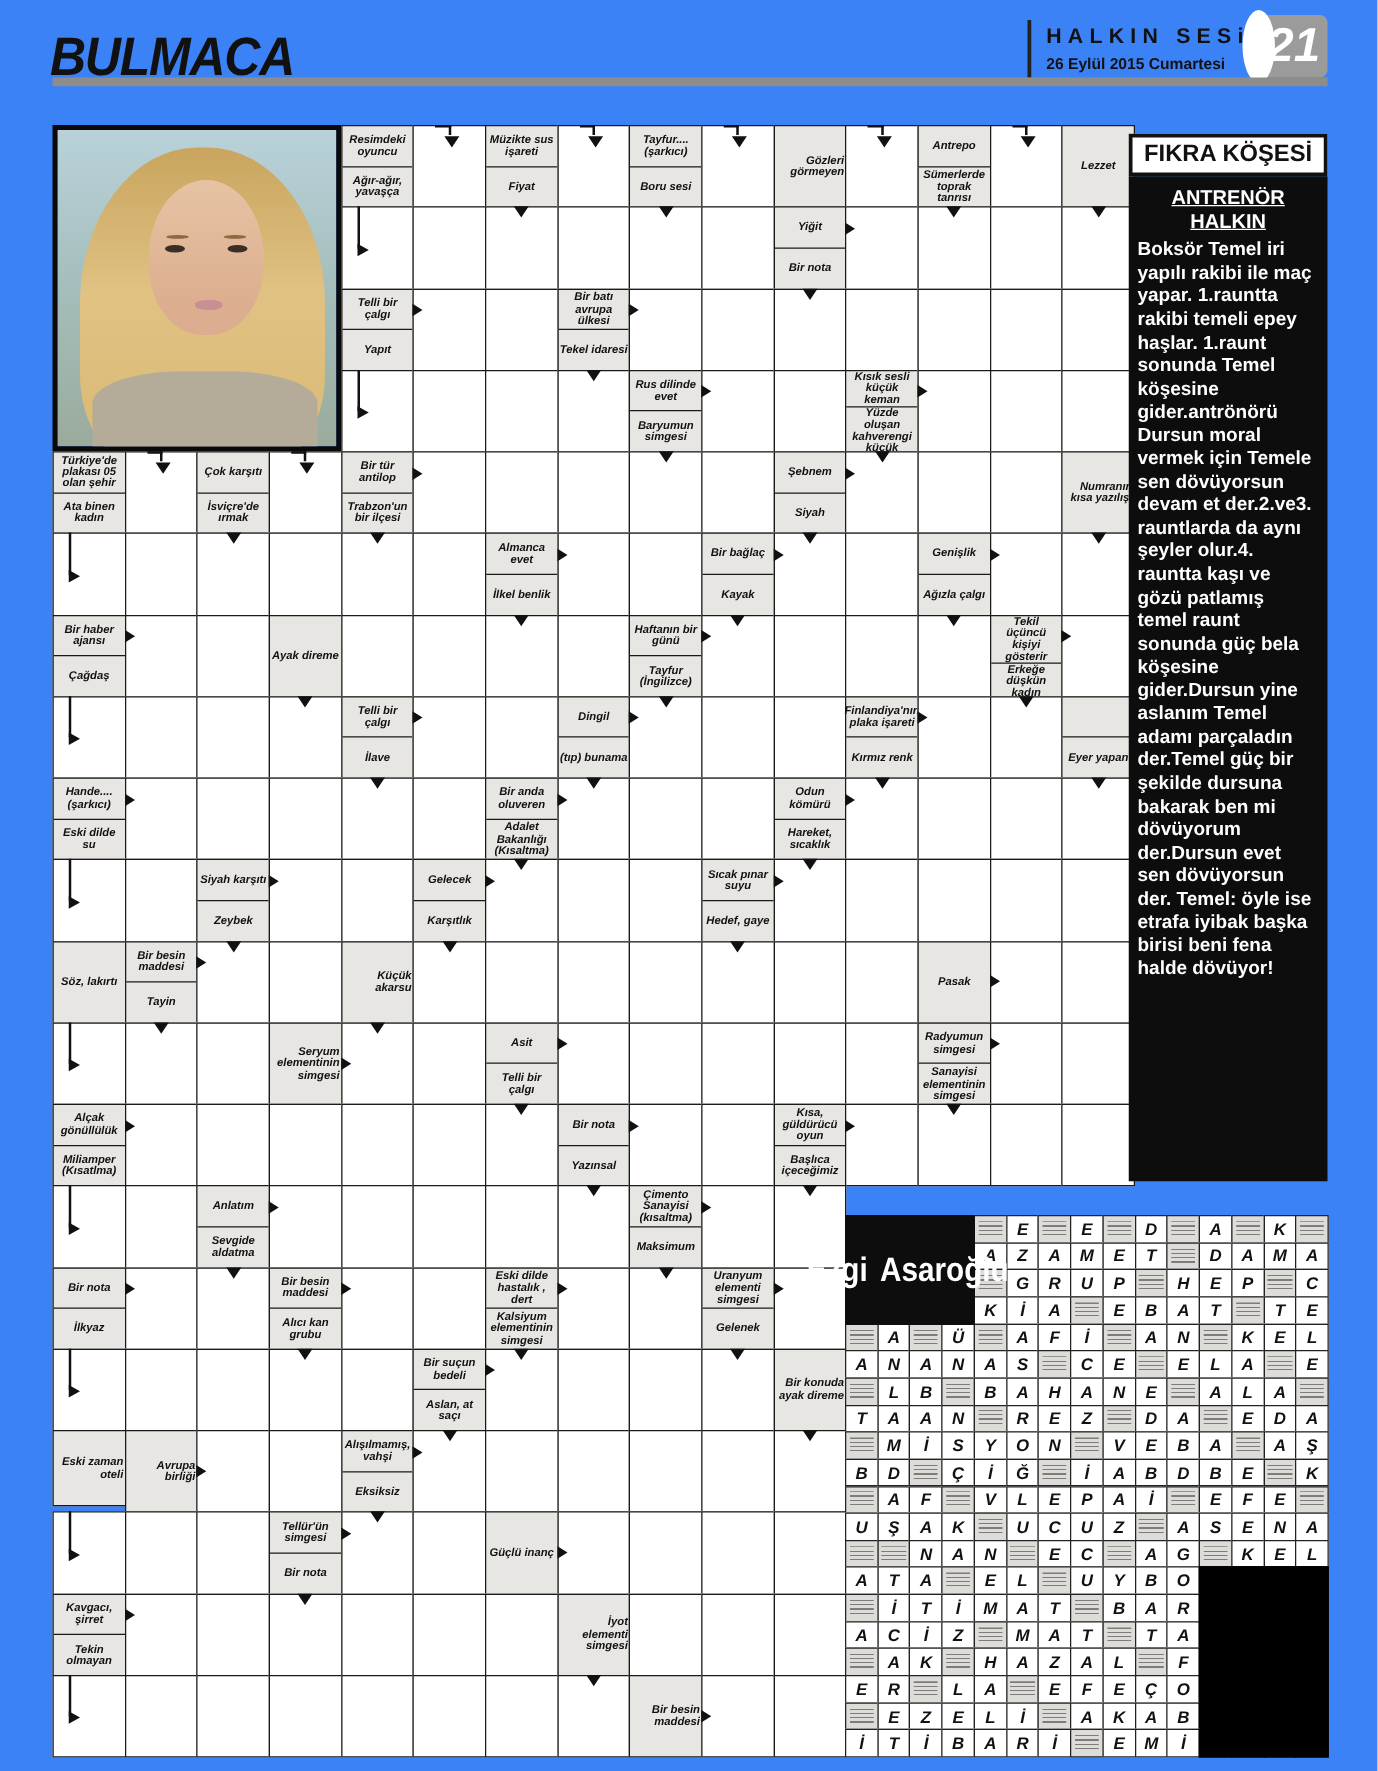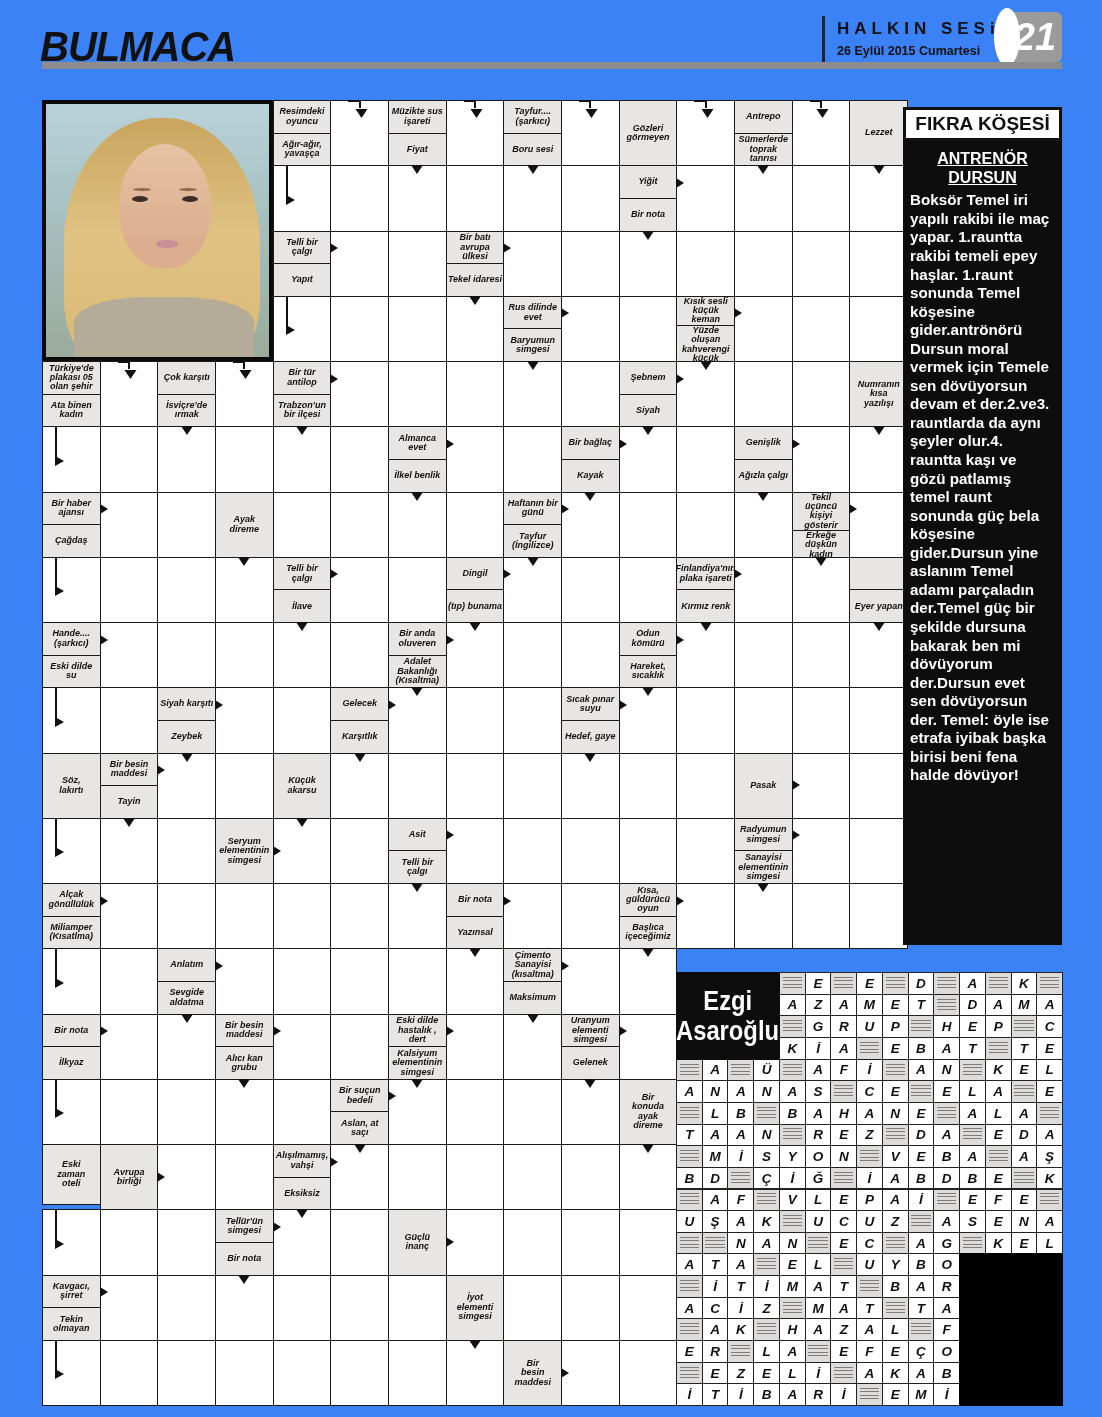--- a/index.html
+++ b/index.html
@@ -18,22 +18,22 @@
   .page-badge::before{content:"";position:absolute;left:-14px;top:-4px;width:26px;height:58px;
         background:#fff;border-radius:50%;}
   .header-rule{position:absolute;left:42px;top:62px;width:1020px;height:7px;background:#8d8d8d;}
   
   .xw{position:absolute;left:42px;top:100px;width:865px;height:1305px;}
   .cell{position:absolute;border:1px solid #1a1a1a;background:#fff;box-sizing:border-box;}
   .cell.clue{background:#e7e6e3;display:flex;flex-direction:column;}
   .half{flex:1;display:flex;align-items:center;justify-content:center;text-align:center;
         font:italic 700 9px/1.04 "Liberation Sans",sans-serif;color:#111;padding:0 1px;overflow:visible;}
   .half.topH{border-bottom:1px solid #1a1a1a;}
-  .single{flex:1;display:flex;align-items:center;justify-content:center;text-align:center;
-        font:italic 700 9px/1.06 "Liberation Sans",sans-serif;color:#111;padding:0 13px;}
+  .single{flex:1;display:flex;align-items:center;justify-content:center;text-align:right;
+        font:italic 700 9px/1.06 "Liberation Sans",sans-serif;color:#111;padding:0 1px;}
   .arr-r{position:absolute;right:-8px;width:0;height:0;border-top:5px solid transparent;
         border-bottom:5px solid transparent;border-left:8px solid #111;z-index:3;}
   .arr-d{position:absolute;bottom:-9px;left:50%;transform:translateX(-50%);width:0;height:0;
         border-left:6px solid transparent;border-right:6px solid transparent;
         border-top:9px solid #111;z-index:3;}
   .hook-stem{position:absolute;left:22%;top:-1px;width:0;height:52%;border-left:2.5px solid #111;}
   .hook-head{position:absolute;left:22%;top:calc(52% - 5px);width:0;height:0;
         border-top:5px solid transparent;border-bottom:5px solid transparent;border-left:9px solid #111;}
   .drop-stem{position:absolute;left:30%;top:-1px;width:22%;height:8px;border-right:2.5px solid #111;
         border-top:2.5px solid #111;box-sizing:border-box;}
@@ -63,21 +63,21 @@
   .sol-bar{position:absolute;left:676px;top:948px;width:386px;height:24px;background:#0d0d0d;
         color:#fff;font-weight:800;font-size:18px;display:flex;align-items:center;justify-content:center;
         letter-spacing:1px;}
   .sol{position:absolute;left:676px;top:972px;width:386px;height:433px;}
   .scell{position:absolute;box-sizing:border-box;border:1px solid #222;background:#fff;
         display:flex;align-items:center;justify-content:center;
         font:italic 700 13.5px "Liberation Sans",sans-serif;color:#111;}
   .scell.sclue{background:#dddcd9;}
   .scell.sblack{background:#000;border-color:#000;}
   .micro{width:78%;height:62%;background:repeating-linear-gradient(180deg,#7d7c79 0 1px,transparent 1px 3.4px);}
-  .ezgi{position:absolute;background:#0d0d0d;color:#fff;display:flex;flex-direction:column;
+  .ezgi{position:absolute;background:#0d0d0d;color:#fff;display:flex;flex-direction:row;
         align-items:center;justify-content:center;font-weight:800;}
   .ezgi div{font-size:27px;transform:scaleX(.88);line-height:1.12;}
 </style>
 </head>
 <body>
 
 <div class="page">
 
   <div class="masthead-title">BULMACA</div>
 
@@ -659,21 +659,21 @@
       <div class="cell" style="left: 519px; top: 1239.75px; width: 58.6667px; height: 66.25px;"></div>
       <div class="cell" style="left: 576.667px; top: 1239.75px; width: 58.6667px; height: 66.25px;"></div>
     </div>
 
   <div class="fikra-head">
     <span>FIKRA KÖŞESİ</span>
   </div>
   <div class="fikra-body">
     <div class="fikra-title">
       <span>ANTRENÖR</span><br>
-      <span>DURSUN</span>
+      <span>HALKIN</span>
     </div>
     <div class="fikra-text">Boksör Temel iri yapılı rakibi ile maç yapar. 1.rauntta rakibi temeli epey haşlar. 1.raunt sonunda Temel köşesine gider.antrönörü Dursun moral vermek için Temele sen dövüyorsun devam et der.2.ve3. rauntlarda da aynı şeyler olur.4. rauntta kaşı ve gözü patlamış temel raunt sonunda güç bela köşesine gider.Dursun yine aslanım Temel adamı parçaladın der.Temel güç bir şekilde dursuna bakarak ben mi dövüyorum der.Dursun evet sen dövüyorsun der. Temel: öyle ise etrafa iyibak başka birisi beni fena halde dövüyor!</div>
   </div>
 
   <div class="sol" id="sol">
       <div class="scell sclue" style="left: 102.933px; top: 0px; width: 26.7333px; height: 22.65px;">
         <div class="micro"></div>
       </div>
       <div class="scell" style="left: 128.667px; top: 0px; width: 26.7333px; height: 22.65px;">E</div>
       <div class="scell sclue" style="left: 154.4px; top: 0px; width: 26.7333px; height: 22.65px;">

